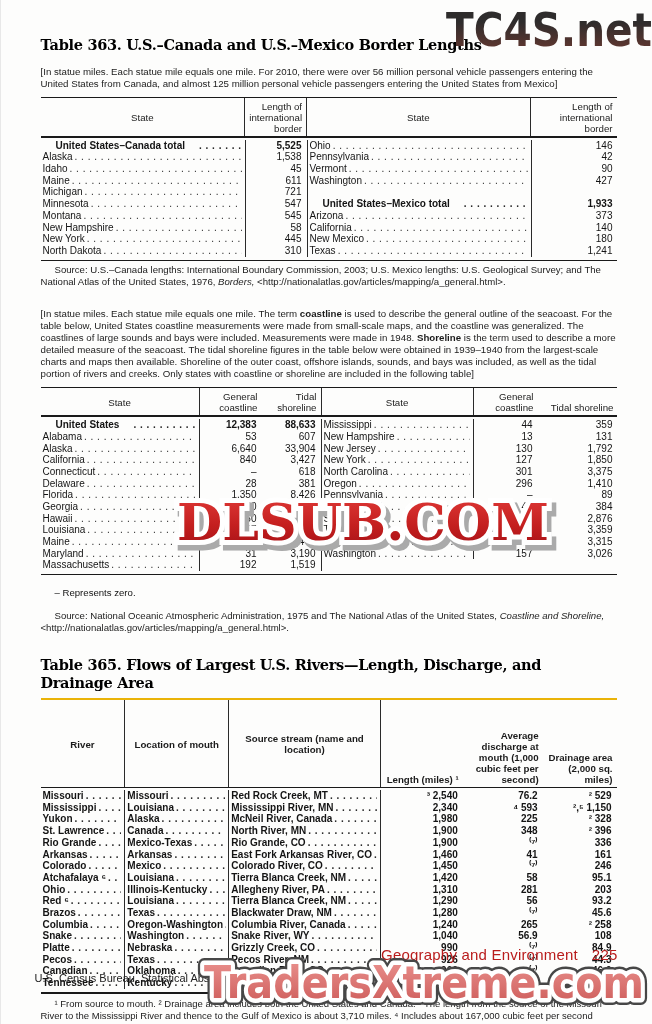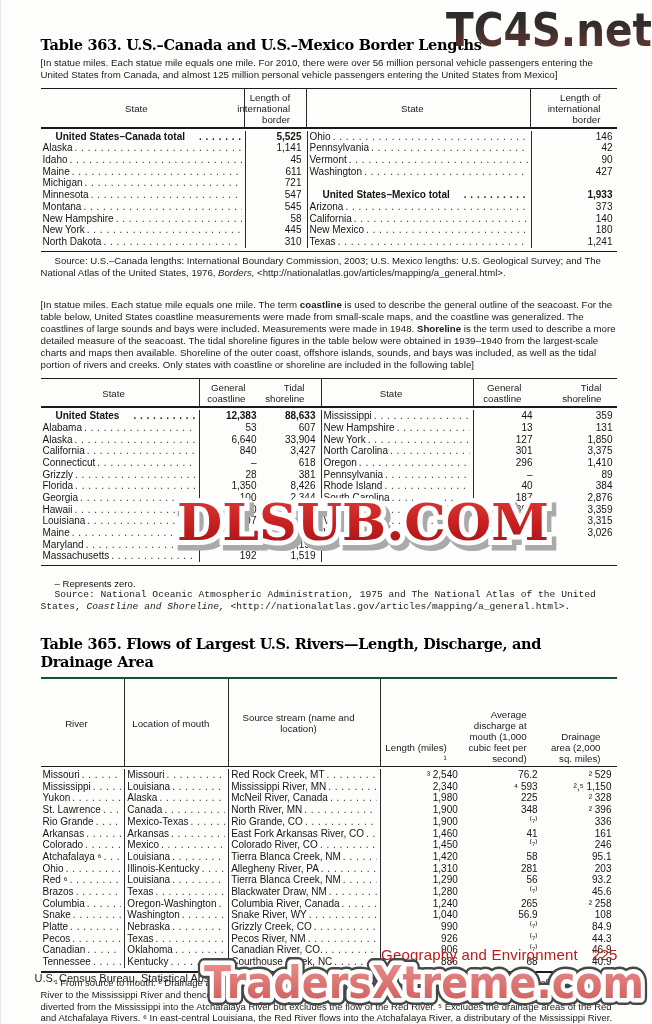--- a/index.html
+++ b/index.html
@@ -9,29 +9,29 @@
     font-family:"Liberation Sans", sans-serif; color:#141414; overflow:hidden;
     margin:0 auto;
   }
   .content { padding:36px 35px 0 40px; }
 
   
   .t-title {
     font-family:"DejaVu Serif", serif; font-weight:bold;
     font-size:14.5px; line-height:17.5px; letter-spacing:-0.3px; color:#000;
   }
-  .t-note { font-size:9.7px; line-height:12.1px; margin-top:3px; color:#1b1b1b; }
+  .t-note { font-size:9.7px; line-height:12.1px; margin-top:12px; color:#1b1b1b; }
   .t-note .seg-bold { font-weight:bold; }
   .src-note { font-size:9.6px; line-height:12px; margin-top:3px; text-indent:14px; color:#1b1b1b; }
   .src-note .it { font-style:italic;text-align:center; }
 
   
   .stat-table { margin-top:7px; border-top:1.5px solid #1a1a1a; font-size:10px; }
   .thead { display:flex; border-bottom:2px solid #1a1a1a; }
-  .hc { padding:3px 16px 2px 4px; font-size:9.7px; line-height:11px; color:#1b1b1b; }
+  .hc { padding:3px 4px 2px 4px; font-size:9.7px; line-height:11px; color:#1b1b1b; }
   .hc.center { display:flex; align-items:center; justify-content:center; text-align:center; }
   .hc.numhead { display:flex; align-items:flex-end; justify-content:flex-end; text-align:right; }
   .tbody-wrap { display:flex; border-bottom:1.5px solid #1a1a1a; padding:2px 0 3px 0; }
   .row { display:flex; height:11.7px; line-height:11.7px; white-space:nowrap; }
   .c { overflow:hidden; }
   .name { display:flex; padding-left:2px; }
   .leader { flex:1; overflow:hidden; white-space:nowrap; margin:0 3px 0 2px; color:#2a2a2a; }
   .leader::after { content:". . . . . . . . . . . . . . . . . . . . . . . . . . . . . . . . . . . . . . . . . . . . . . . . . ."; letter-spacing:0.5px; }
   .val { text-align:right; padding-right:5px; }
   .vr { border-right:1px solid #2a2a2a; }
@@ -44,21 +44,21 @@
   .t363 .w-state-r { width:224px; } .t363 .w-val-r { width:86px; }
 
   
   .t364 .hl .w-state { width:159px; } .t364 .hl .w-gen { width:62px; } .t364 .hl .w-tid { width:60px; }
   .t364 .hr .w-state { width:152px; } .t364 .hr .w-gen { width:64px; } .t364 .hr .w-tid { width:80px; }
   .half { display:flex; flex-direction:column; }
   .half-head { display:flex; }
   .zero-note { font-size:9.6px; margin-top:12px; text-indent:14px; }
 
   
-  .t365 { border-top:2px solid #14532d; }
+  .t365 { border-top:2px solid #eab308;font-weight:bold; }
   .t365 .thead { border-bottom:1.5px solid #1a1a1a; height:88px; }
   .t365 .w-riv { width:85px; } .t365 .w-mou { width:104px; } .t365 .w-src { width:152px; }
   .t365 .w-len { width:82px; } .t365 .w-dis { width:80px; } .t365 .w-dra { width:74px; }
   .t365 .tbody-wrap { border-bottom:2px solid #1a1a1a;align-items:center; }
   .t365-body { display:flex; flex-direction:column; width:100%; }
   .footnotes { font-size:9.5px; line-height:11.9px; margin-top:4px; text-indent:14px; color:#1b1b1b; }
 
   
   .section-line {
     position:absolute; right:34px; top:946px; font-size:15px; letter-spacing:0.2px; color:#b91c1c;
@@ -97,21 +97,21 @@
                   <span>United States–Canada total</span>
                   <span class="leader"></span>
                 </div>
               <div class="c val vr w-val-l">5,525</div>
             </div>
               <div class="row">
               <div class="c name vr w-state-l">
                   <span>Alaska</span>
                   <span class="leader"></span>
                 </div>
-              <div class="c val vr w-val-l">1,141</div>
+              <div class="c val vr w-val-l">1,538</div>
             </div>
               <div class="row">
               <div class="c name vr w-state-l">
                   <span>Idaho</span>
                   <span class="leader"></span>
                 </div>
               <div class="c val vr w-val-l">45</div>
             </div>
               <div class="row">
               <div class="c name vr w-state-l">
@@ -296,21 +296,21 @@
               <div class="row">
               <div class="c name vr w-state">
                   <span>Connecticut</span>
                   <span class="leader"></span>
                 </div>
               <div class="c val w-gen">–</div>
               <div class="c val vr w-tid">618</div>
             </div>
               <div class="row">
               <div class="c name vr w-state">
-                  <span>Grizzly</span>
+                  <span>Delaware</span>
                   <span class="leader"></span>
                 </div>
               <div class="c val w-gen">28</div>
               <div class="c val vr w-tid">381</div>
             </div>
               <div class="row">
               <div class="c name vr w-state">
                   <span>Florida</span>
                   <span class="leader"></span>
                 </div>
@@ -379,20 +379,28 @@
               <div class="row">
               <div class="c name vr w-state">
                   <span>New Hampshire</span>
                   <span class="leader"></span>
                 </div>
               <div class="c val w-gen">13</div>
               <div class="c val w-tid">131</div>
             </div>
               <div class="row">
               <div class="c name vr w-state">
+                  <span>New Jersey</span>
+                  <span class="leader"></span>
+                </div>
+              <div class="c val w-gen">130</div>
+              <div class="c val w-tid">1,792</div>
+            </div>
+              <div class="row">
+              <div class="c name vr w-state">
                   <span>New York</span>
                   <span class="leader"></span>
                 </div>
               <div class="c val w-gen">127</div>
               <div class="c val w-tid">1,850</div>
             </div>
               <div class="row">
               <div class="c name vr w-state">
                   <span>North Carolina</span>
                   <span class="leader"></span>
@@ -454,21 +462,21 @@
                   <span class="leader"></span>
                 </div>
               <div class="c val w-gen">157</div>
               <div class="c val w-tid">3,026</div>
             </div>
             </div>
         </div>
       </div>
 
       <p class="zero-note">– Represents zero.</p>
-      <p class="src-note" style="margin-top:0;font-family:Liberation Mono, monospace;"><span>Source: National Oceanic Atmospheric Administration, 1975 and The National Atlas of the United States, </span><span class="it">Coastline and Shoreline,</span><span> &lt;http://nationalatlas.gov/articles/mapping/a_general.html&gt;.</span></p>
+      <p class="src-note" style="margin-top:12px;"><span>Source: National Oceanic Atmospheric Administration, 1975 and The National Atlas of the United States, </span><span class="it">Coastline and Shoreline,</span><span> &lt;http://nationalatlas.gov/articles/mapping/a_general.html&gt;.</span></p>
     </section>
 
     <section style="margin-top:22px;">
       <h2 class="t-title">Table 365. Flows of Largest U.S. Rivers—Length, Discharge, and Drainage Area</h2>
 
       <div class="stat-table t365">
         <div class="thead">
           <div class="hc center vr w-riv">River</div>
           <div class="hc center vr w-mou">Location of mouth</div>
           <div class="hc center vr w-src">Source stream (name and location)</div>

